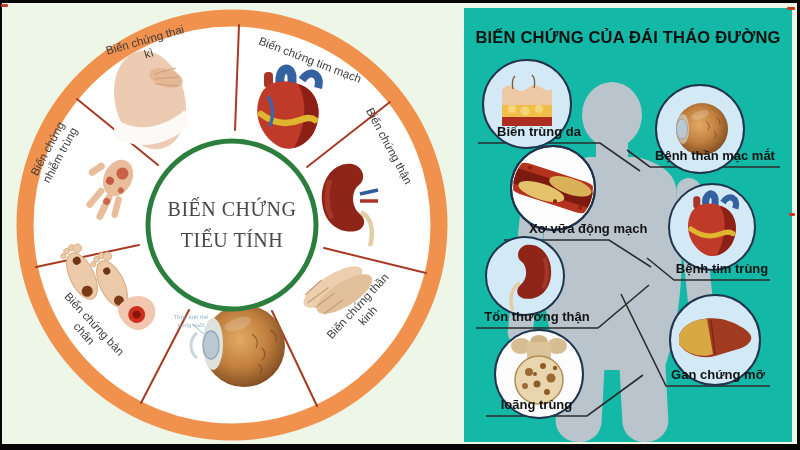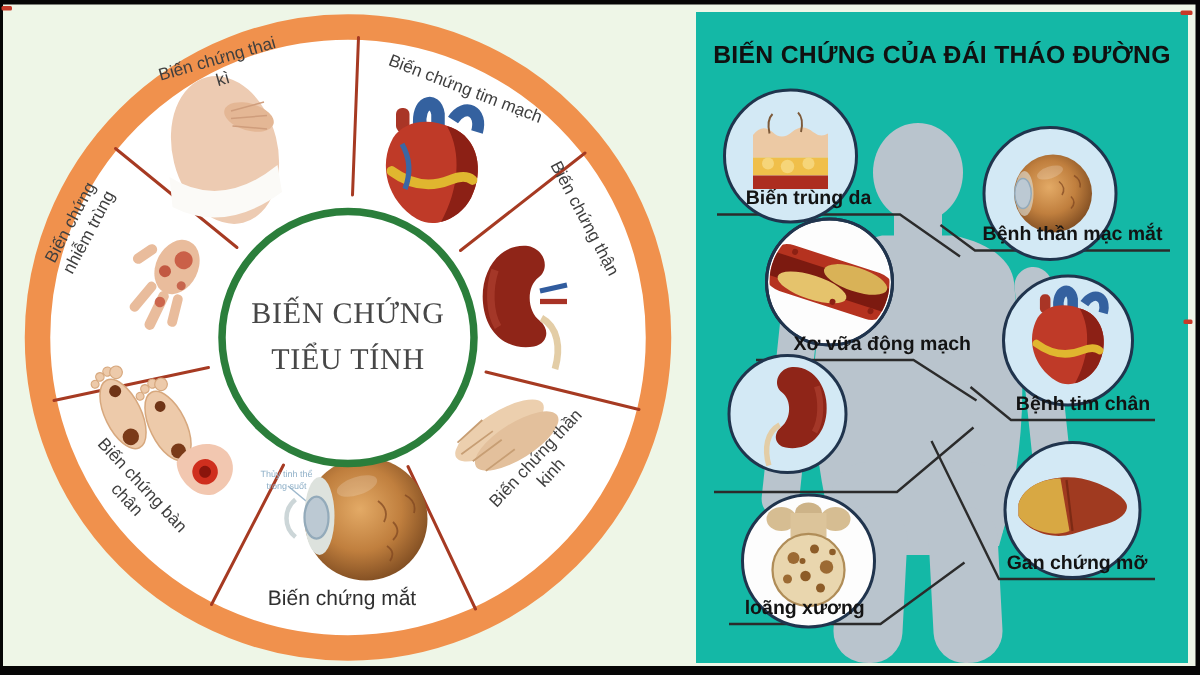--- a/index.html
+++ b/index.html
@@ -150,23 +150,20 @@
     </div>
     <div class="seg-label" style="left:310px;top:60px;transform:translate(-50%,-50%) rotate(21deg);">
       <span>Biến chứng tim mạch</span>
     </div>
     <div class="seg-label" style="left:389px;top:146px;transform:translate(-50%,-50%) rotate(62deg);">
       <span>Biến chứng thận</span>
     </div>
     <div class="seg-label" style="left:363px;top:311px;transform:translate(-50%,-50%) rotate(-47deg);">
       <span>Biến chứng thần</span>
       <span>kinh</span>
-    </div>
-    <div class="seg-label" style="left:228px;top:399px;font-size:14px;color:#2f2f2f;">
-      <span>Biến chứng mắt</span>
     </div>
     <div class="seg-label" style="left:89px;top:329px;transform:translate(-50%,-50%) rotate(47deg);">
       <span>Biến chứng bàn</span>
       <span>chân</span>
     </div>
     <div class="seg-label" style="left:54px;top:152px;transform:translate(-50%,-50%) rotate(-62deg);">
       <span>Biến chứng</span>
       <span>nhiễm trùng</span>
     </div>
 
@@ -301,23 +298,24 @@
             <circle cx="8" cy="20" r="3" fill="#8d5c28"></circle>
           <circle cx="-4" cy="2" r="2" fill="#8d5c28"></circle>
             <circle cx="16" cy="-4" r="2.2" fill="#8d5c28"></circle>
         </g>
       </g>
     </svg>
 
     <div class="tag" style="left:14px;top:116px;width:122px;">Biến trùng da</div>
     <div class="tag" style="left:186px;top:140px;width:130px;">Bệnh thần mạc mắt</div>
     <div class="tag" style="left:40px;top:213px;width:105px;margin-left:25px;">Xơ vữa động mạch</div>
-    <div class="tag" style="left:210px;top:253px;width:96px;">Bệnh tim chân</div>
+    <div class="tag" style="left:210px;top:253px;width:96px;">Bệnh tim trùng</div>
+    <div class="tag" style="left:12px;top:301px;width:122px;">Tổn thương thận</div>
     <div class="tag" style="left:202px;top:359px;width:104px;">Gan chứng mỡ</div>
-    <div class="tag" style="left:22px;top:389px;width:101px;">loãng xương</div>
+    <div class="tag" style="left:22px;top:389px;width:101px;">loãng trùng</div>
   </div>
 
   <div class="edge top"></div>
   <div class="edge bottom"></div>
   <div class="edge left"></div>
   <div class="edge right"></div>
   <div class="corner-mark" style="left:1px;top:4px;width:7px;"></div>
   <div class="corner-mark" style="left:787px;top:7px;width:8px;"></div>
   <div class="corner-mark" style="left:789px;top:213px;width:6px;"></div>
 </div>

